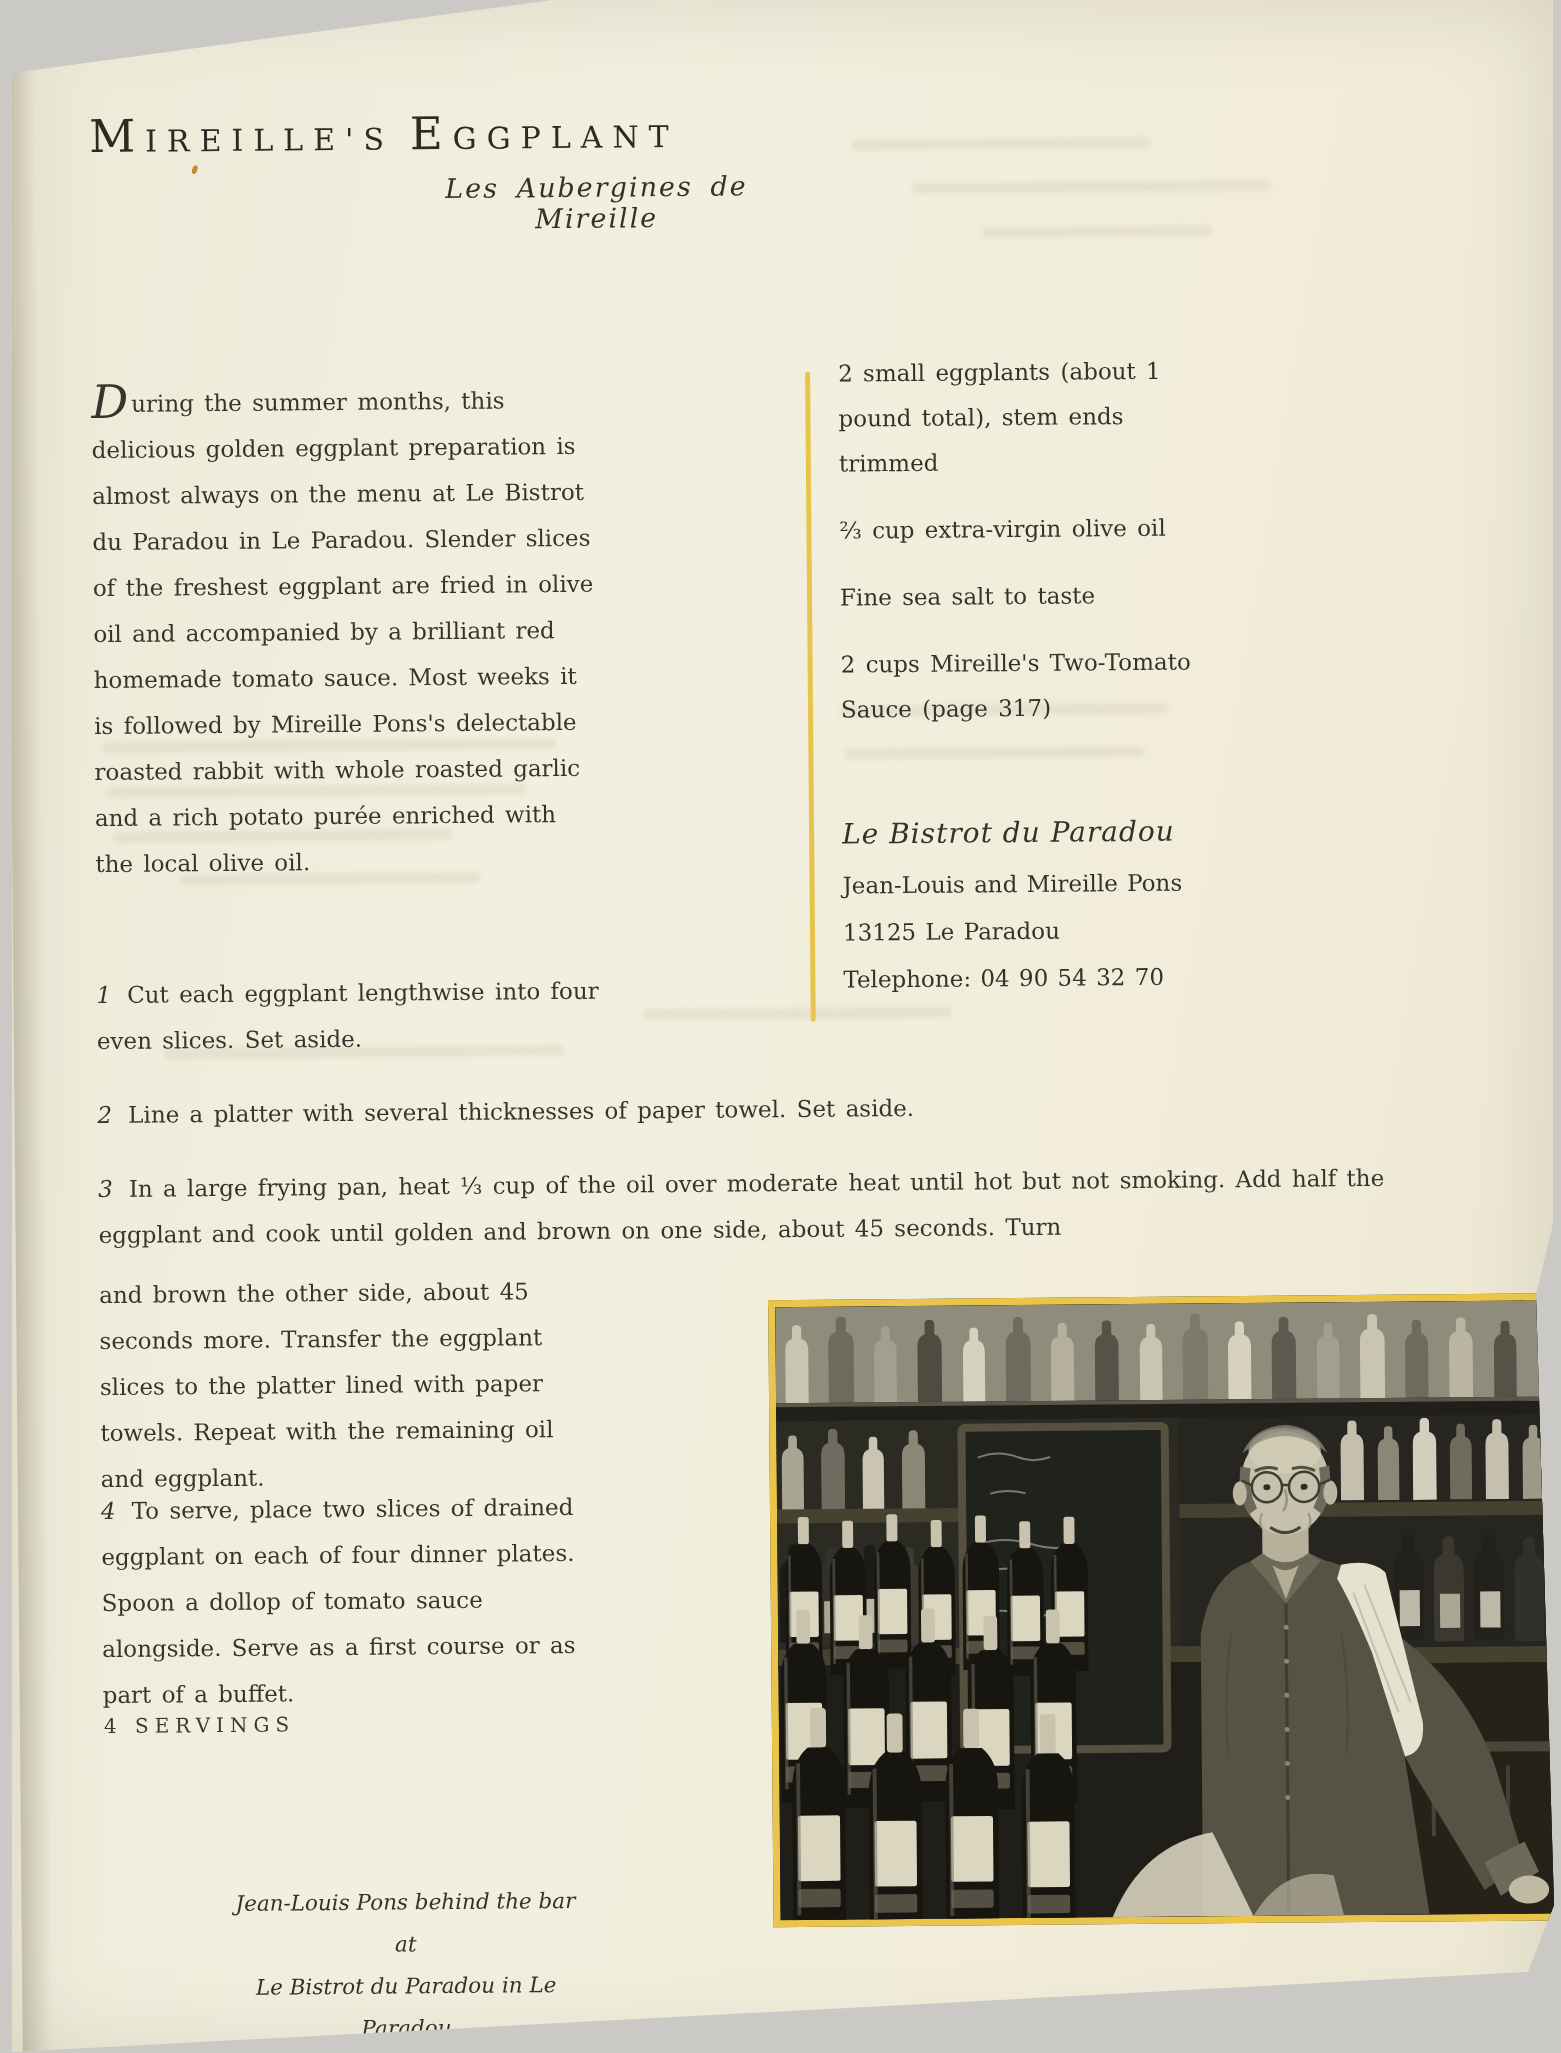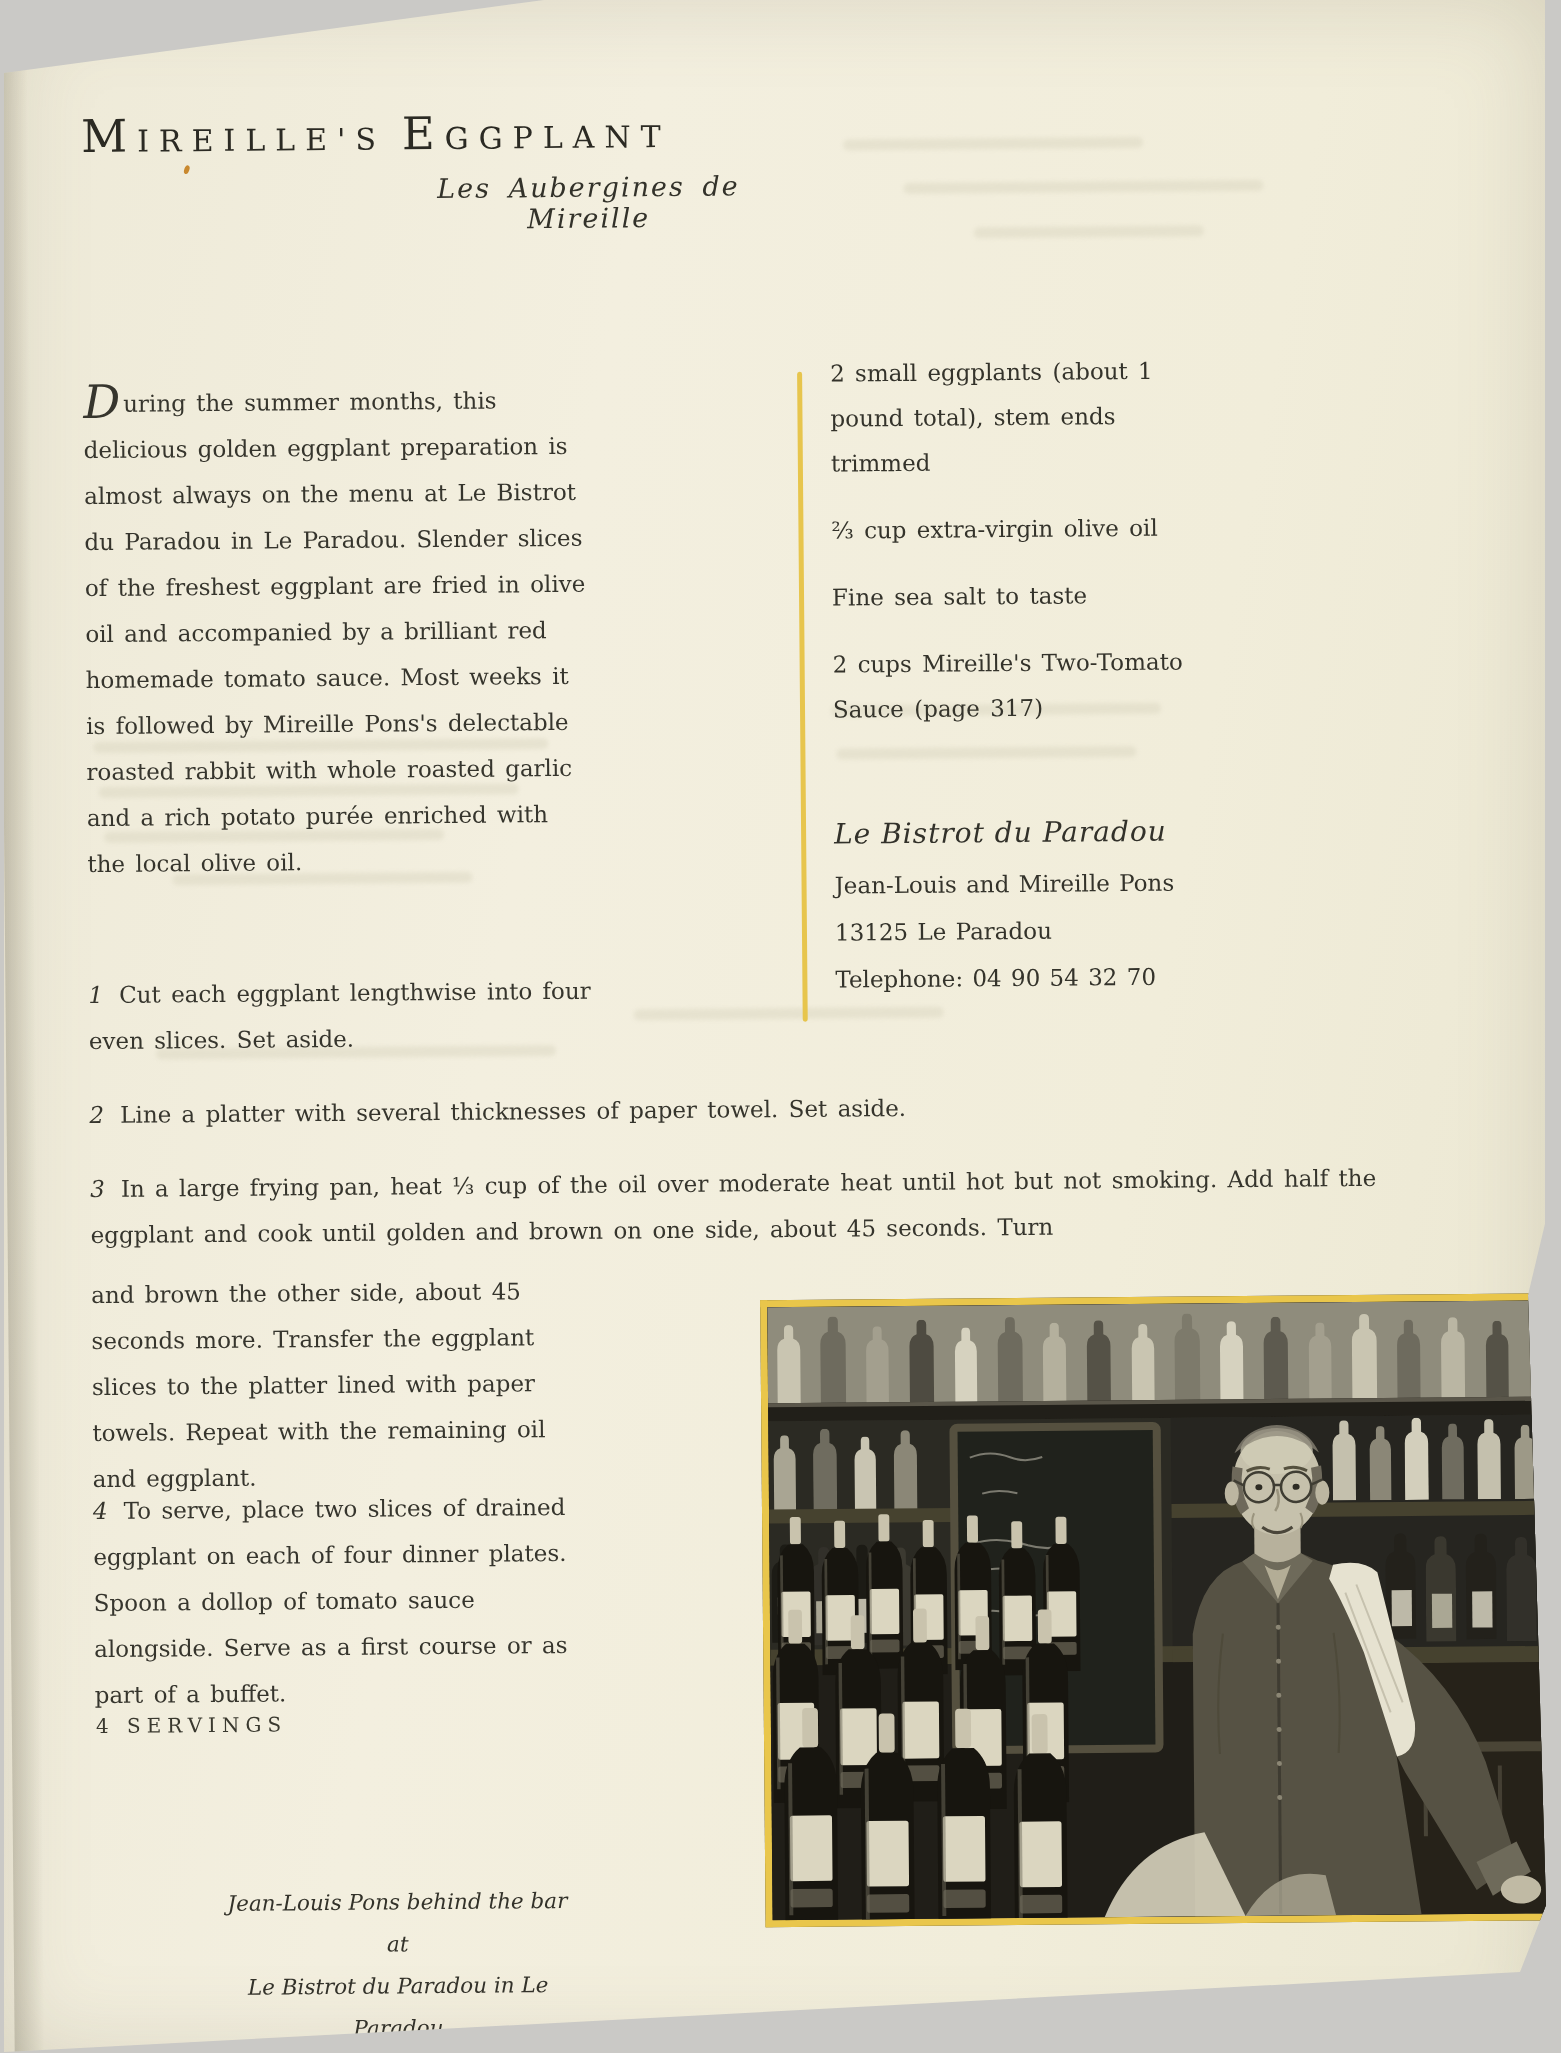--- a/index.html
+++ b/index.html
@@ -3,21 +3,21 @@
 <meta charset="utf-8">
 <style>
   html,body{margin:0;padding:0;}
   body{
     width:1561px;height:2053px;overflow:hidden;position:relative;
     background:#cac9c6;
     font-family:"DejaVu Serif", serif;
     color:#34332b;
   }
   .paper{
-    position:absolute;left:4px;top:0;width:1541px;height:2053px;
+    position:absolute;left:12px;top:0;width:1541px;height:2053px;
     background:linear-gradient(100deg,#eeead8 0%,#f3efdf 35%,#f1edda 70%,#ebe7d2 100%);
     clip-path:polygon(540px 0px,1561px 0px,1561px 1140px,1524px 1295px,1542px 1905px,1516px 1972px,0px 2052px,0px 73px);
     box-shadow:inset 0 0 90px rgba(120,110,85,.20);
   }
   .content{
     position:absolute;left:0;top:0;width:1561px;height:2053px;
     transform:rotate(-0.5deg);transform-origin:50% 40%;
   }
   .shade-left{position:absolute;left:0;top:60px;width:30px;height:1990px;
     background:linear-gradient(to right,rgba(95,90,70,.25),rgba(95,90,70,0));}

